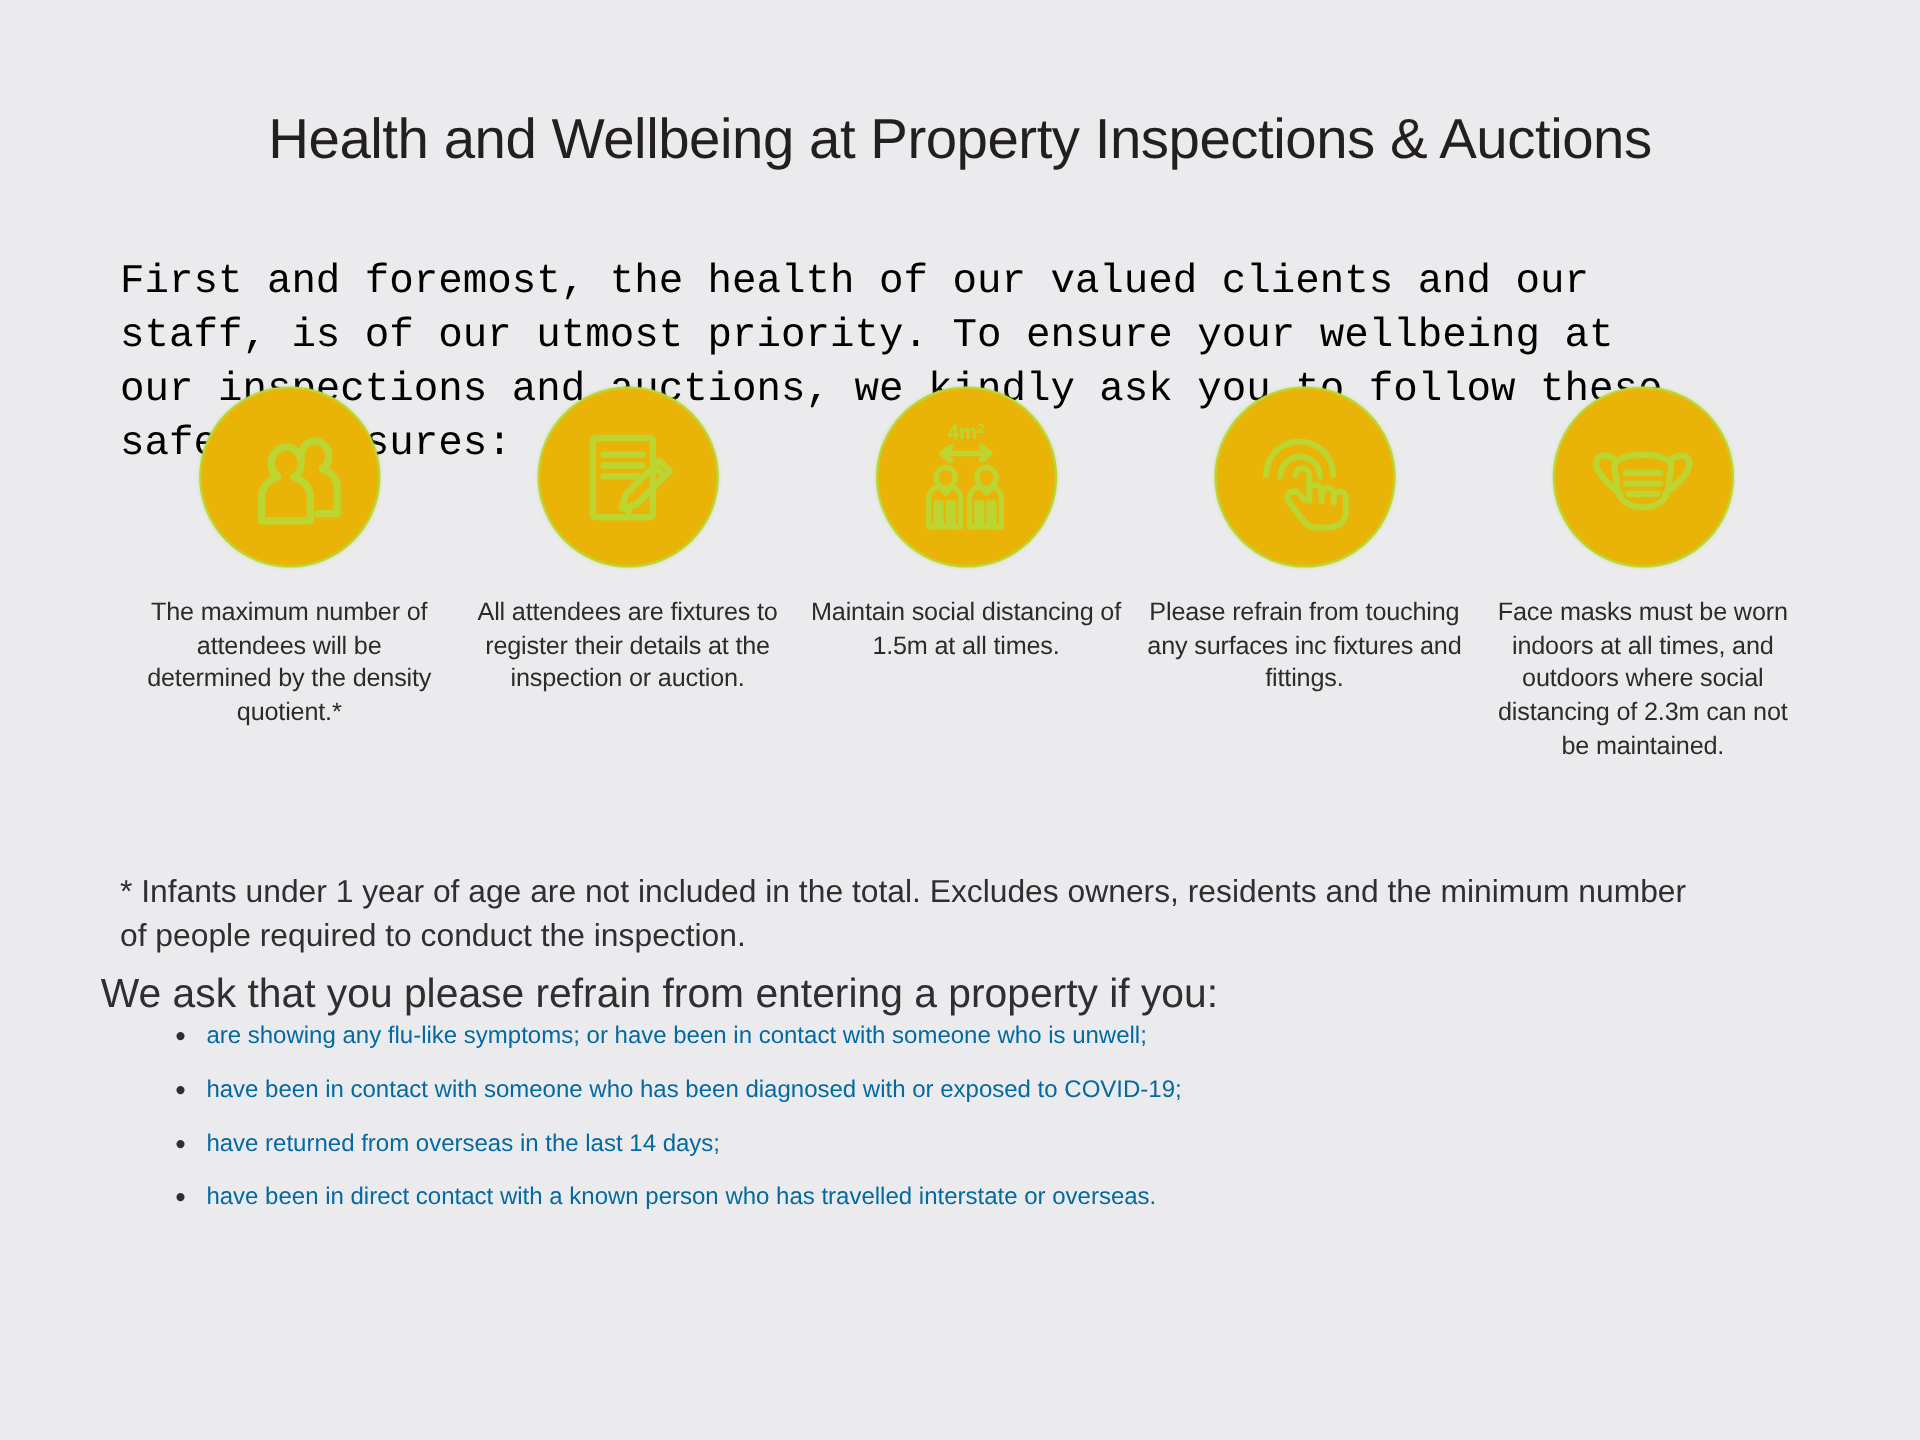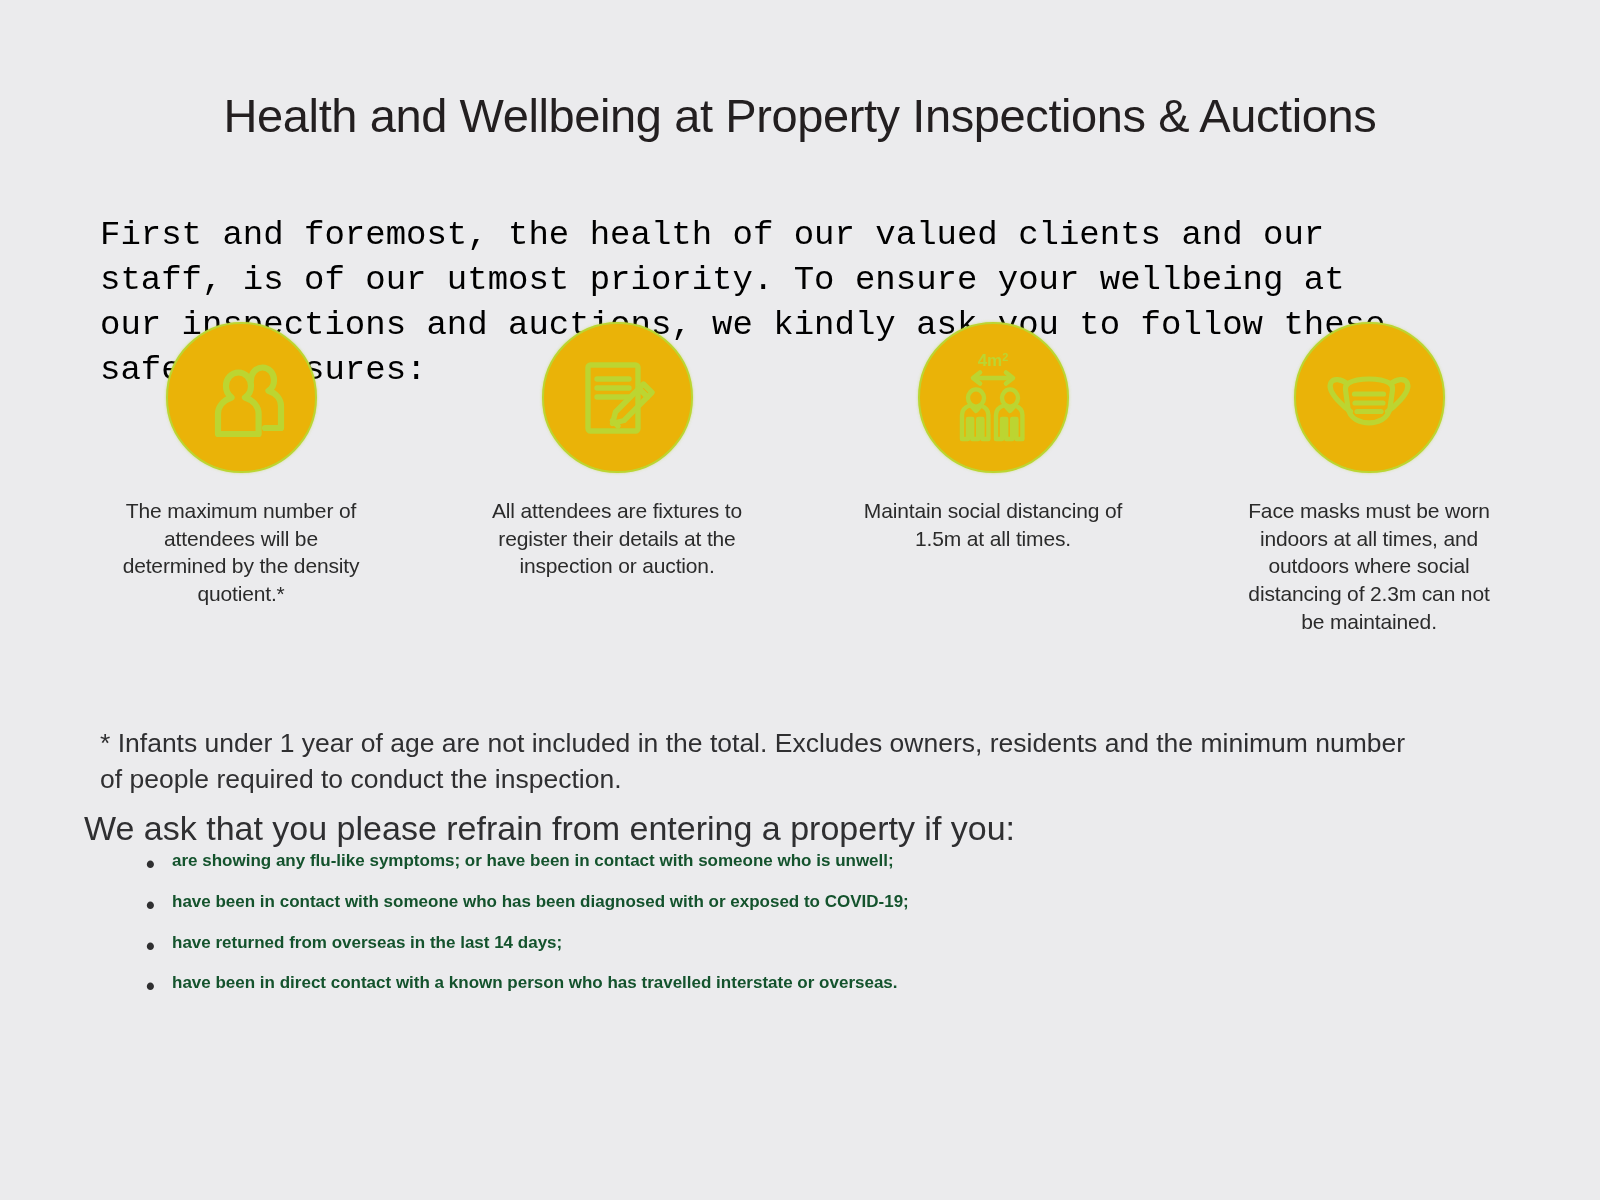--- a/index.html
+++ b/index.html
@@ -119,25 +119,24 @@
     position: absolute;
     top: 850px;
     left: 100px;
     width: 1380px;
     list-style: none;
   }
 
   .bullets li {
     position: relative;
     padding-left: 72px;
-    font-size: 17px;
+    font-size: 20px;
     line-height: 1.34;
-    color: #14532d;
+    color: #0369a1;
     margin-bottom: 18px;
-    font-weight: bold;
   }
 
   .bullets li::before {
     content: "\2022";
     position: absolute;
     left: 46px;
     top: -2px;
     font-size: 25px;
     color: #2f2f31;
   }
@@ -215,20 +214,35 @@
           <path d="M30.6 60.2 L35 65 l4.4-4.8"></path>
 
           <path d="M61 52 a8 8.6 0 1 1 16 0 a8 8.6 0 0 1 -8 8.6 a8 8.6 0 0 1 -8 -8.6 z"></path>
           <path d="M62.6 59.5 c-4.6 1.6-7.6 5.2-7.6 9.4 V93 h6 V73 h4.2 V93 h6 V73 h4.2 V93 h6 V68.9 c0-4.2-3-7.8-7.6-9.4"></path>
           <path d="M64.6 60.2 L69 65 l4.4-4.8"></path>
         </svg>
       </div>
       <div class="icon-caption">Maintain social distancing of 1.5m at all times.</div>
     </div>
 
+    <div class="icon-col">
+      <div class="icon-circle">
+        <svg width="92" height="92" viewBox="0 0 92 92" fill="none" stroke="#bcd531" stroke-width="5" stroke-linejoin="round" stroke-linecap="round">
+
+          <path d="M14 44 a28 28 0 0 1 56 0"></path>
+          <path d="M26 45 a16.5 16.5 0 0 1 33 0"></path>
+
+          <path d="M38.5 44 a5.8 5.8 0 0 1 11.6 0 v21.5"></path>
+          <path d="M50.1 57 a5.1 5.1 0 0 1 10.2 0 v8.5"></path>
+          <path d="M60.3 59.5 a5.1 5.1 0 0 1 10.2 0 v7"></path>
+          <path d="M70.5 62.5 a5 5 0 0 1 10 0 V74 c0 7.5-5.5 13.5-13.5 13.5 H56 c-6 0-9-3-12.5-7.5 L33 66 c-2.3-3-1-6.6 2-8 3-1.4 5.6 0.3 7.2 2.2 L46 64.5"></path>
+        </svg>
+      </div>
+      <div class="icon-caption">Please refrain from touching any surfaces inc fixtures and fittings.</div>
+    </div>
 
     <div class="icon-col wide">
       <div class="icon-circle">
         <svg width="100" height="100" viewBox="0 0 100 100" fill="none" stroke="#bcd531" stroke-width="5.2" stroke-linejoin="round" stroke-linecap="round">
 
           <path d="M28.5 36 c-6-5-14-6-16.5-1.5 c-2.6 4.7 1.5 12 7 18 c5 5.5 9.5 9 12.5 11"></path>
 
           <path d="M71.5 36 c6-5 14-6 16.5-1.5 c2.6 4.7 -1.5 12 -7 18 c-5 5.5 -9.5 9 -12.5 11"></path>
 
           <path d="M50 31 c-9 0-16.5 1.8-20.3 4 c-2.4 1.4-3.6 4-3.2 7 l2.4 17.5 c0.8 5.5 3.6 9.6 8.3 12.2 c3.8 2.1 8.3 3.1 12.8 3.1 s9-1 12.8-3.1 c4.7-2.6 7.5-6.7 8.3-12.2 L73.5 42 c0.4-3-0.8-5.6-3.2-7 C66.5 32.8 59 31 50 31 z"></path>

